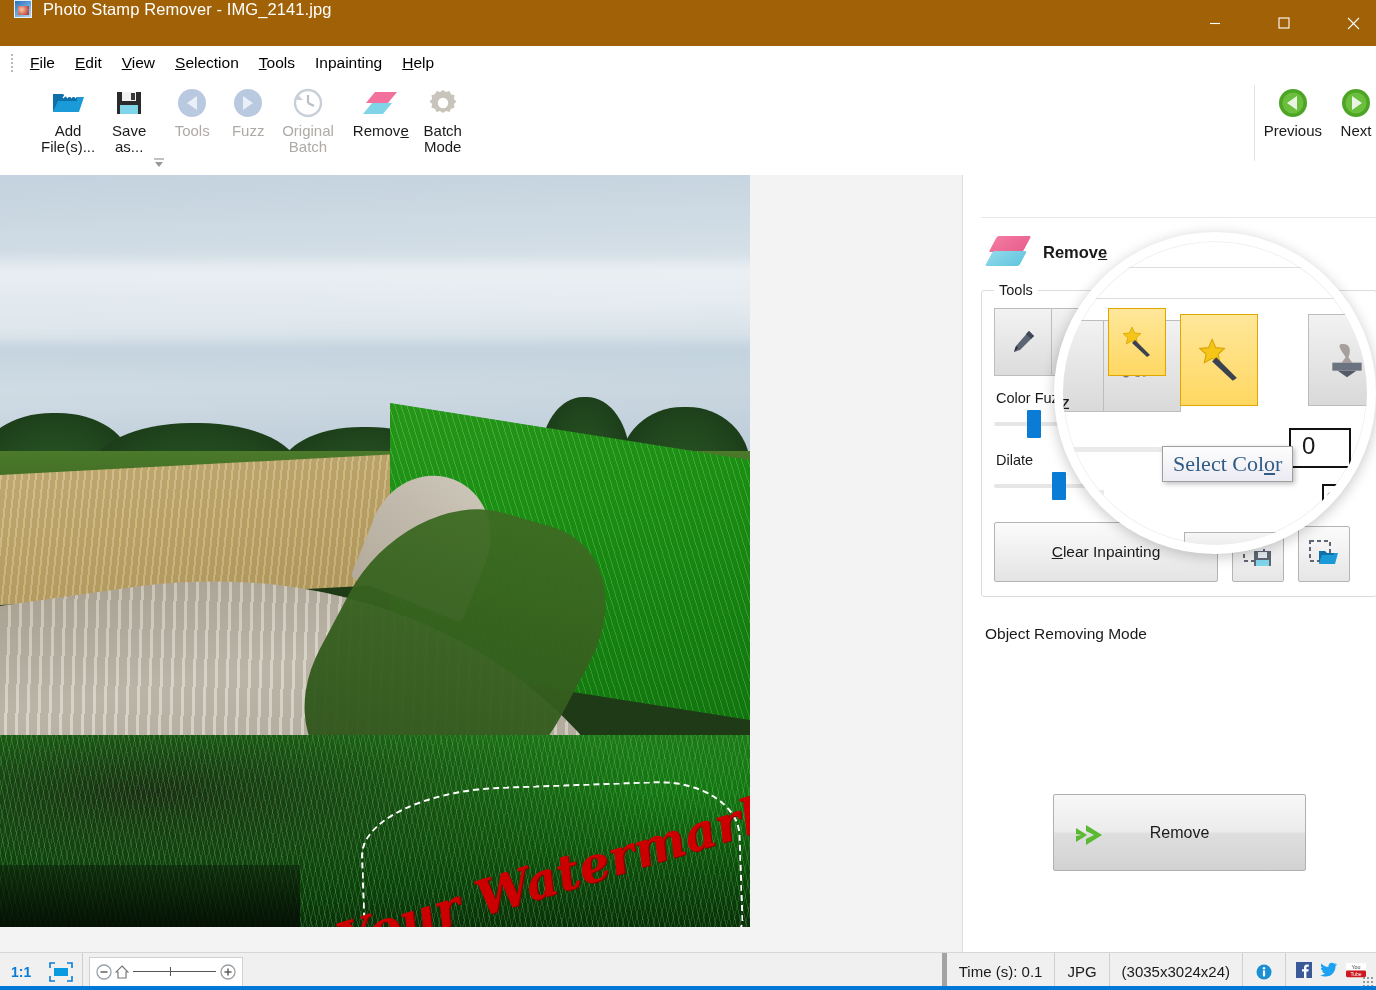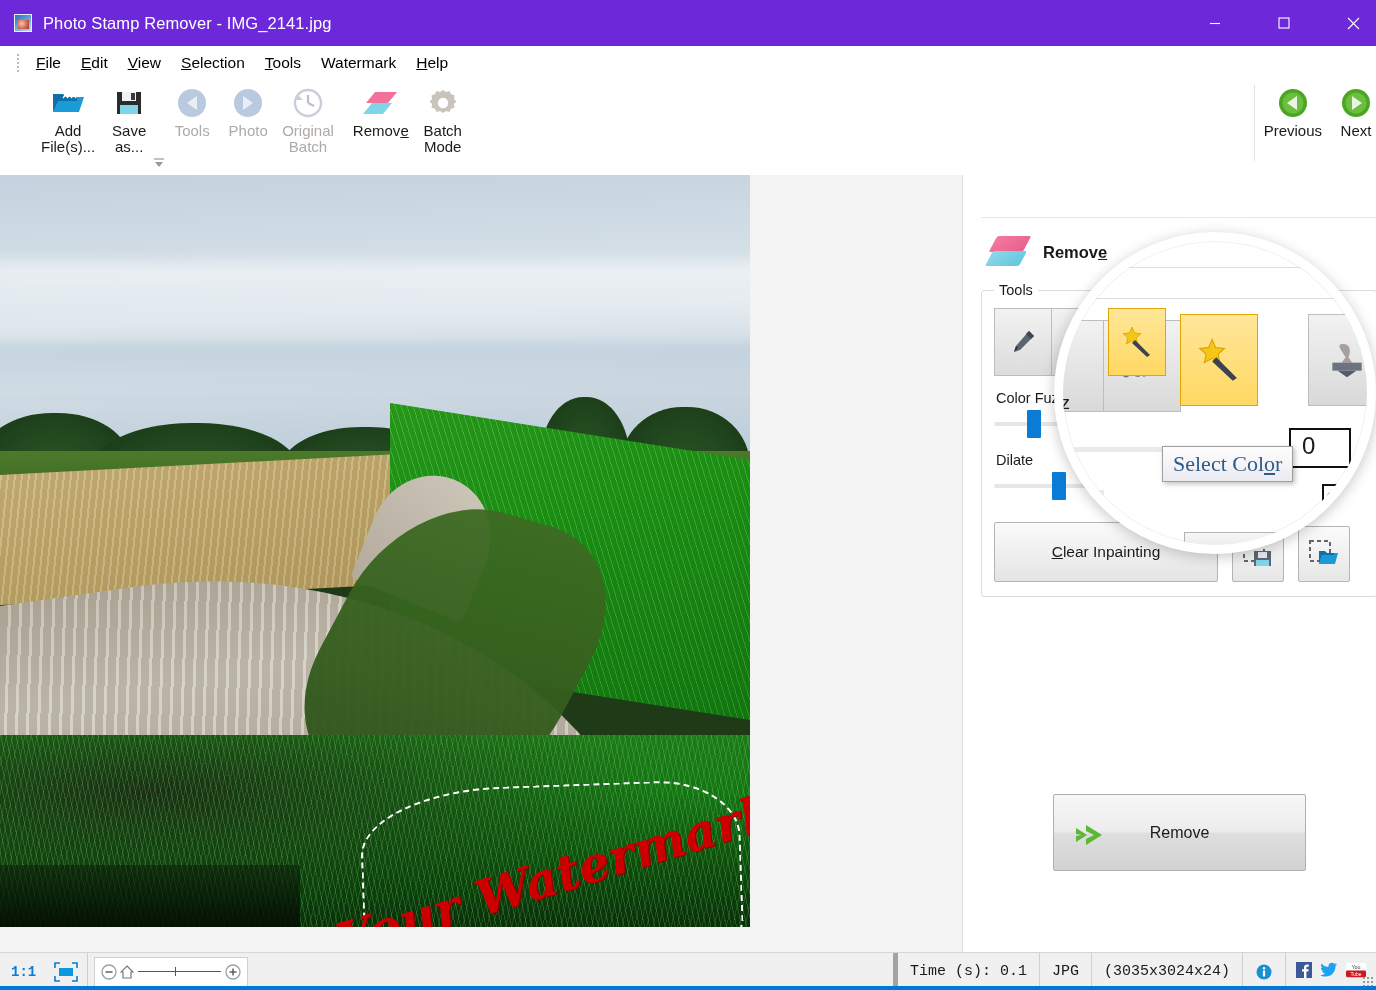--- a/index.html
+++ b/index.html
@@ -7,21 +7,21 @@
   body {
     width:1376px; height:990px; overflow:hidden;
     font-family:"Liberation Sans", sans-serif;
     background:#ffffff; position:relative;
     -webkit-font-smoothing: antialiased;
   }
 
   
   #titlebar {
     position:absolute; left:0; top:0; width:1376px; height:46px;
-    background:#6d28d9; display:flex; align-items:center;
+    background:#a16207; display:flex; align-items:flex-start;
   }
   #title-icon {
     width:18px; height:18px; margin-left:14px; margin-right:11px;
     background:linear-gradient(145deg,#2d6fb5 0%,#5ea0d8 45%,#bcd7ee 100%);
     border:1px solid #e9f2fa; position:relative; flex:none;
   }
   #title-icon::after{
     content:""; position:absolute; left:3px; top:5px; width:11px; height:9px;
     background:radial-gradient(circle at 35% 40%, #f6c9a2 0%, #d4685c 55%, #8b3d33 100%);
   }
@@ -31,21 +31,21 @@
   .wbtn {
     width:46px; height:46px; display:flex; align-items:center; justify-content:center;
     position:absolute; top:0;
   }
   #btn-min { right:138px; } #btn-max { right:69px; } #btn-close { right:0; }
   .wglyph { stroke:#ffffff; stroke-width:1.1; fill:none; }
 
   
   #menubar {
     position:absolute; left:0; top:46px; width:1376px; height:33px;
-    background:#ffffff; display:flex; align-items:center; padding-left:16px;
+    background:#ffffff; display:flex; align-items:center; padding-left:10px;
   }
   #menu-grip {
     width:4px; height:20px; margin-right:6px; flex:none;
     background-image:radial-gradient(circle, #b9b9b9 40%, transparent 41%);
     background-size:4px 4px;
   }
   .menu-item {
     font-size:15.5px; color:#000000; padding:3px 10px; white-space:nowrap; cursor:default;
   }
   .menu-item u { text-underline-offset:1px; }
@@ -311,21 +311,21 @@
     box-shadow:2px 2px 5px rgba(0,0,0,.25);
     display:flex; align-items:center; font-size:22px; color:#2e5c86;
     font-family:"Liberation Serif", serif;
   }
 
   
   #statusbar {
     position:absolute; left:0; top:952px; width:1376px; height:38px;
     background:#f0f0f0; border-top:1px solid #d6d6d6; display:flex; align-items:center;
   }
-  .sb-cell { height:38px; display:flex; align-items:center; border-right:1px solid #d0d0d0;font-family:Liberation Mono, monospace; }
+  .sb-cell { height:38px; display:flex; align-items:center; border-right:1px solid #d0d0d0; }
   #sb-zoomlabel { padding:0 9px 0 11px; font-size:14px; font-weight:bold; color:#0a7cd6; border:none; }
   #sb-fit { padding:0 9px; border-right:1px solid #cfcfcf; }
   #sb-slider-cell { background:#ffffff; border:1px solid #d0d0d0; margin-left:6px;
     height:30px; width:154px; display:flex; align-items:center; padding:0 6px; }
   #sb-spacer { flex:1; }
   .sb-text { padding:0 12px; font-size:15px; color:#1a1a1a; }
   #sb-social { display:flex; align-items:center; gap:8px; padding:0 10px; }
   .grip-dots { position:absolute; right:2px; bottom:2px; width:12px; height:12px;
     background-image:radial-gradient(circle,#9a9a9a 40%,transparent 41%);
     background-size:4px 4px; }
@@ -356,21 +356,21 @@
   </div>
 </div>
 
 <div id="menubar">
   <div id="menu-grip"></div>
   <div class="menu-item"><u>F</u><span>ile</span></div>
   <div class="menu-item"><u>E</u><span>dit</span></div>
   <div class="menu-item"><u>V</u><span>iew</span></div>
   <div class="menu-item"><u>S</u><span>election</span></div>
   <div class="menu-item"><u>T</u><span>ools</span></div>
-  <div class="menu-item">Watermark</div>
+  <div class="menu-item">Inpainting</div>
   <div class="menu-item"><u>H</u><span>elp</span></div>
 </div>
 
 <div id="ribbon">
   <div class="rib-grip"></div>
 
   <div class="rib-group">
     <div class="rib-btn">
       <div class="rib-ico">
         <svg width="34" height="28" viewBox="0 0 34 28">
@@ -415,21 +415,21 @@
       <div class="rib-lbl">Tools</div>
     </div>
 
     <div class="rib-btn disabled">
       <div class="rib-ico">
         <svg width="32" height="32" viewBox="0 0 32 32">
           <circle cx="16" cy="16" r="14" fill="#b9c9e0"></circle>
           <path d="M11 9 L21 16 L11 23 Z" fill="#e9eff7"></path>
         </svg>
       </div>
-      <div class="rib-lbl">Photo</div>
+      <div class="rib-lbl">Fuzz</div>
     </div>
 
     <div class="rib-btn disabled">
       <div class="rib-ico">
         <svg width="32" height="32" viewBox="0 0 32 32">
           <circle cx="16" cy="16" r="13" fill="none" stroke="#c9cfd8" stroke-width="2.4"></circle>
           <line x1="16" y1="16" x2="16" y2="8" stroke="#b9bfc8" stroke-width="2.2"></line>
           <line x1="16" y1="16" x2="22" y2="19" stroke="#b9bfc8" stroke-width="2.2"></line>
           <path d="M5 7 L5 13 L11 13 Z" fill="#c9cfd8"></path>
         </svg>
@@ -594,20 +594,21 @@
         <div class="sq-btn">
           <svg width="30" height="28" viewBox="0 0 30 28">
             <rect x="1" y="1" width="20" height="20" fill="none" stroke="#5d6672" stroke-width="2" stroke-dasharray="4,3"></rect>
             <path d="M10 24 L13 13 L29 13 L26 24 Z" fill="#1a9bd7"></path>
             <path d="M10 24 L10 11 L16 11 L18 13 L25 13 L25 15 L13 15 Z" fill="#0f6fa8"></path>
           </svg>
         </div>
       </div>
     </fieldset>
 
+    <div id="mode-label">Object Removing Mode</div>
 
     <div id="remove-big">
       <span id="remove-big-icon">
         <svg width="42" height="28" viewBox="0 0 42 28">
           <path d="M2 7 L13 14 L2 21 L2 15 L8 14 L2 13 Z" fill="#5ab832"></path>
           <path d="M12 4 L28 14 L12 24 L12 18 L20 14 L12 10 Z" fill="#5ab832"></path>
         </svg>
       </span>
       <span id="remove-big-label">Remove</span>
     </div>

